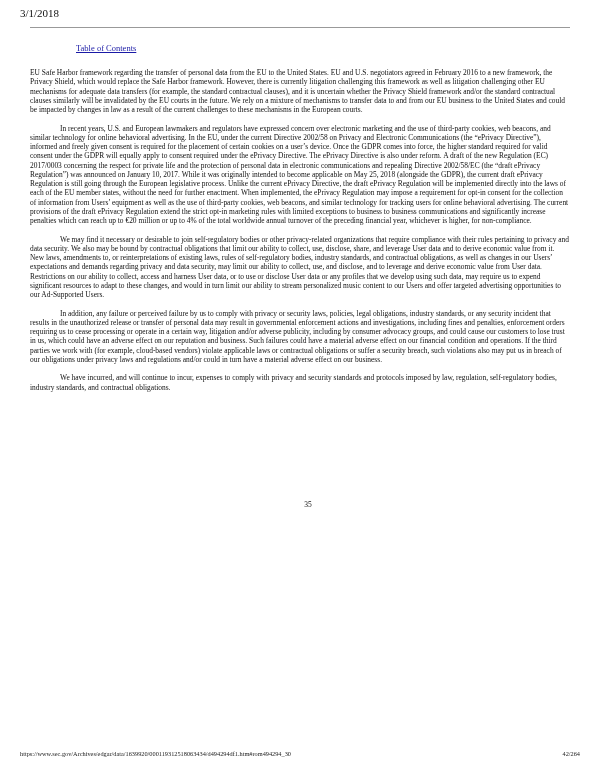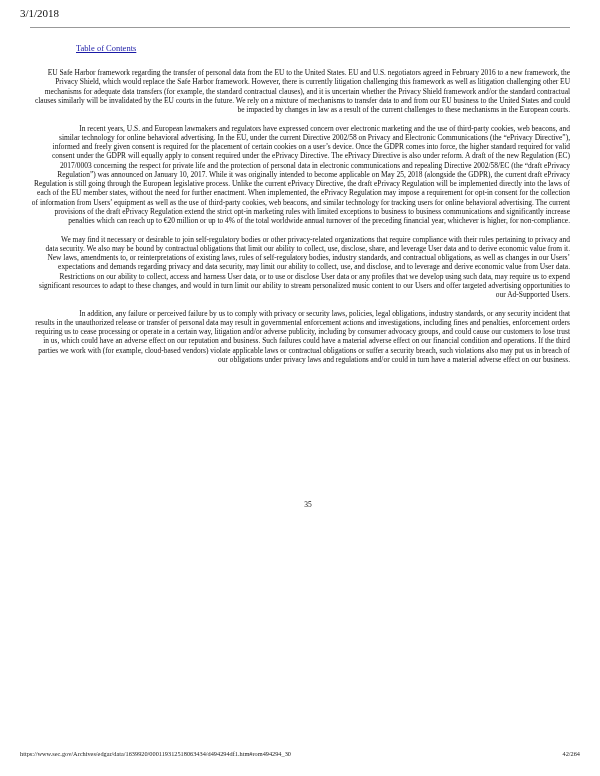--- a/index.html
+++ b/index.html
@@ -8,21 +8,21 @@
   .hdr { position: absolute; top: 7px; left: 20px; right: 20px; height: 12px;
          font-size: 11px; }
   .hdr .date { position: absolute; left: 0; top: 0; }
   .hdr .title { position: absolute; left: 0; right: 0; top: 0; text-align: center; }
   .rule { position: absolute; top: 27px; left: 30px; right: 30px; height: 0;
           border-top: 1px solid #999; }
   .toc { position: absolute; top: 43px; left: 36px; font-size: 8.5px; font-weight: normal;
          color: #1a1aa6; text-decoration: underline; cursor: pointer; margin-left: 40px; }
   .body { position: absolute; top: 68px; left: 30px; width: 540px;
           font-size: 7.45px; line-height: 9.25px; }
-  .body p { margin: 0 0 9.25px 0; text-align: right; }
+  .body p { margin: 0 0 9.25px 0; text-align: left; }
   .body p.indent { text-indent: 30px; }
   .pagenum { position: absolute; top: 500px; left: 0; right: 0; text-align: center; font-size: 7.5px; margin-left: 16px; }
   .ftr { position: absolute; top: 750px; left: 20px; right: 20px; font-size: 6.3px; color: #222; }
   .ftr .url { position: absolute; left: 0; top: 0; }
   .ftr .pg { position: absolute; right: 0; top: 0; }
 </style>
 </head>
 <body>
 
 <div class="hdr">
@@ -31,20 +31,21 @@
 
 <div class="rule"></div>
 
 <a class="toc">Table of Contents</a>
 
 <div class="body">
   <p>EU Safe Harbor framework regarding the transfer of personal data from the EU to the United States. EU and U.S. negotiators agreed in February 2016 to a new framework, the Privacy Shield, which would replace the Safe Harbor framework. However, there is currently litigation challenging this framework as well as litigation challenging other EU mechanisms for adequate data transfers (for example, the standard contractual clauses), and it is uncertain whether the Privacy Shield framework and/or the standard contractual clauses similarly will be invalidated by the EU courts in the future. We rely on a mixture of mechanisms to transfer data to and from our EU business to the United States and could be impacted by changes in law as a result of the current challenges to these mechanisms in the European courts.</p>
   <p class="indent">In recent years, U.S. and European lawmakers and regulators have expressed concern over electronic marketing and the use of third-party cookies, web beacons, and similar technology for online behavioral advertising. In the EU, under the current Directive 2002/58 on Privacy and Electronic Communications (the “ePrivacy Directive”), informed and freely given consent is required for the placement of certain cookies on a user’s device. Once the GDPR comes into force, the higher standard required for valid consent under the GDPR will equally apply to consent required under the ePrivacy Directive. The ePrivacy Directive is also under reform. A draft of the new Regulation (EC) 2017/0003 concerning the respect for private life and the protection of personal data in electronic communications and repealing Directive 2002/58/EC (the “draft ePrivacy Regulation”) was announced on January 10, 2017. While it was originally intended to become applicable on May 25, 2018 (alongside the GDPR), the current draft ePrivacy Regulation is still going through the European legislative process. Unlike the current ePrivacy Directive, the draft ePrivacy Regulation will be implemented directly into the laws of each of the EU member states, without the need for further enactment. When implemented, the ePrivacy Regulation may impose a requirement for opt-in consent for the collection of information from Users’ equipment as well as the use of third-party cookies, web beacons, and similar technology for tracking users for online behavioral advertising. The current provisions of the draft ePrivacy Regulation extend the strict opt-in marketing rules with limited exceptions to business to business communications and significantly increase penalties which can reach up to €20 million or up to 4% of the total worldwide annual turnover of the preceding financial year, whichever is higher, for non-compliance.</p>
   <p class="indent">We may find it necessary or desirable to join self-regulatory bodies or other privacy-related organizations that require compliance with their rules pertaining to privacy and data security. We also may be bound by contractual obligations that limit our ability to collect, use, disclose, share, and leverage User data and to derive economic value from it. New laws, amendments to, or reinterpretations of existing laws, rules of self-regulatory bodies, industry standards, and contractual obligations, as well as changes in our Users’ expectations and demands regarding privacy and data security, may limit our ability to collect, use, and disclose, and to leverage and derive economic value from User data. Restrictions on our ability to collect, access and harness User data, or to use or disclose User data or any profiles that we develop using such data, may require us to expend significant resources to adapt to these changes, and would in turn limit our ability to stream personalized music content to our Users and offer targeted advertising opportunities to our Ad-Supported Users.</p>
   <p class="indent">In addition, any failure or perceived failure by us to comply with privacy or security laws, policies, legal obligations, industry standards, or any security incident that results in the unauthorized release or transfer of personal data may result in governmental enforcement actions and investigations, including fines and penalties, enforcement orders requiring us to cease processing or operate in a certain way, litigation and/or adverse publicity, including by consumer advocacy groups, and could cause our customers to lose trust in us, which could have an adverse effect on our reputation and business. Such failures could have a material adverse effect on our financial condition and operations. If the third parties we work with (for example, cloud-based vendors) violate applicable laws or contractual obligations or suffer a security breach, such violations also may put us in breach of our obligations under privacy laws and regulations and/or could in turn have a material adverse effect on our business.</p>
+  <p class="indent">We have incurred, and will continue to incur, expenses to comply with privacy and security standards and protocols imposed by law, regulation, self-regulatory bodies, industry standards, and contractual obligations.</p>
 </div>
 
 <div class="pagenum">35</div>
 
 <div class="ftr">
   <span class="url">https://www.sec.gov/Archives/edgar/data/1639920/000119312518063434/d494294df1.htm#rom494294_30</span>
   <span class="pg">42/264</span>
 </div>
 
 </body></html>

